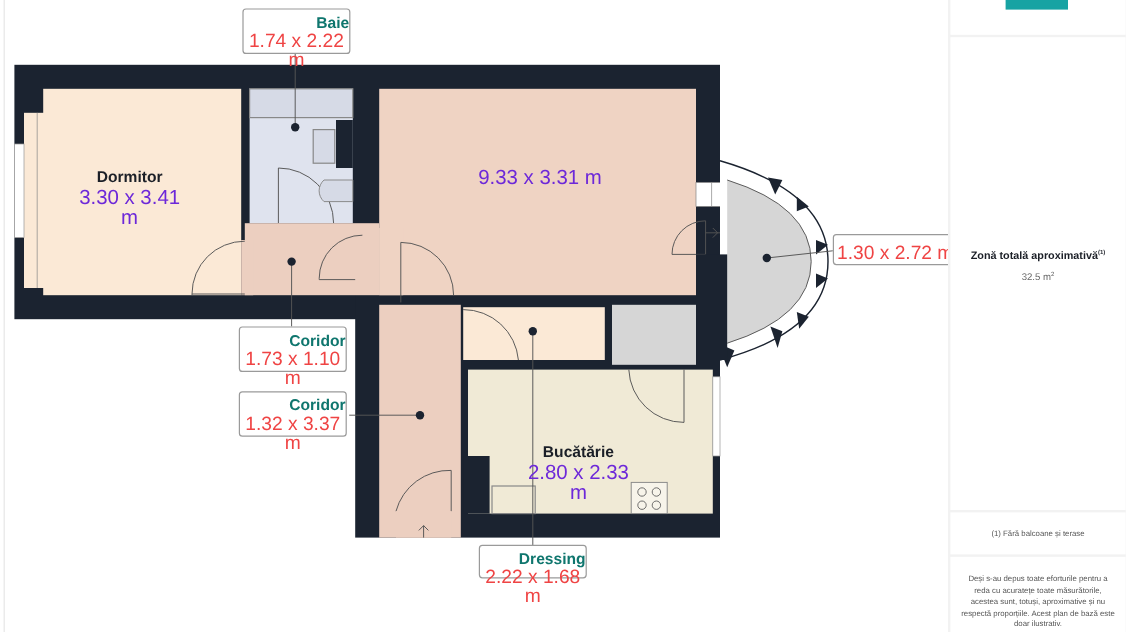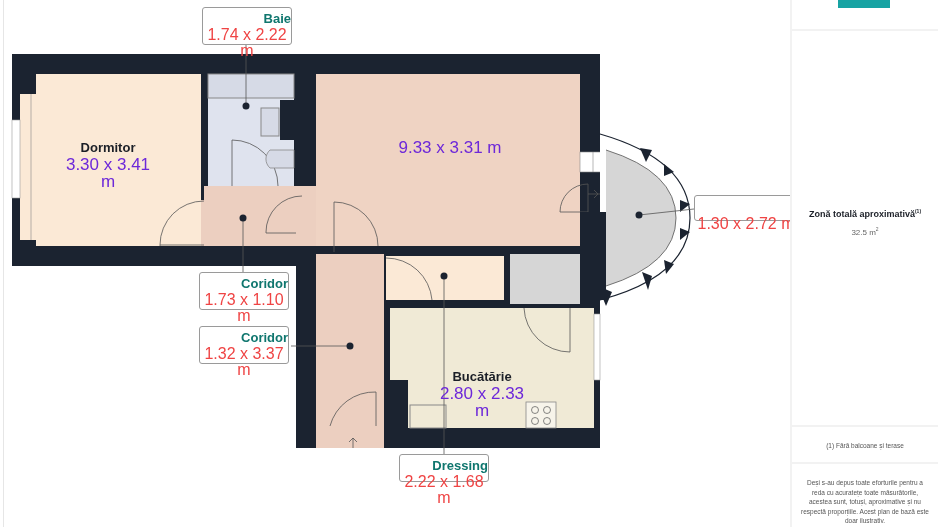--- a/index.html
+++ b/index.html
@@ -128,21 +128,21 @@
     <div class="dim">1.73 x 1.10 m</div>
   </div>
   <div class="label-box" style="left:199px; top:326px; width:90px; height:38px; padding-top:3px;">
     <div class="name">Coridor</div>
     <div class="dim">1.32 x 3.37 m</div>
   </div>
   <div class="label-box" style="left:399px; top:454px; width:90px; height:28px; padding-top:3px;">
     <div class="name">Dressing</div>
     <div class="dim">2.22 x 1.68 m</div>
   </div>
-  <div class="label-box" style="left:694px; top:195px; width:104px; height:26px; padding-top:20px;">
+  <div class="label-box" style="left:694px; top:195px; width:104px; height:26px; padding-top:8px;">
     <div class="dim">1.30 x 2.72 m</div>
   </div>
 
   <div class="room-text" style="left:58px; top:139px; width:100px;text-align:center;">
     <div class="name">Dormitor</div>
     <div class="dim">3.30 x 3.41 m</div>
   </div>
   <div class="room-text" style="left:390px; top:139px; width:120px;">
     <div class="dim">9.33 x 3.31 m</div>
   </div>

